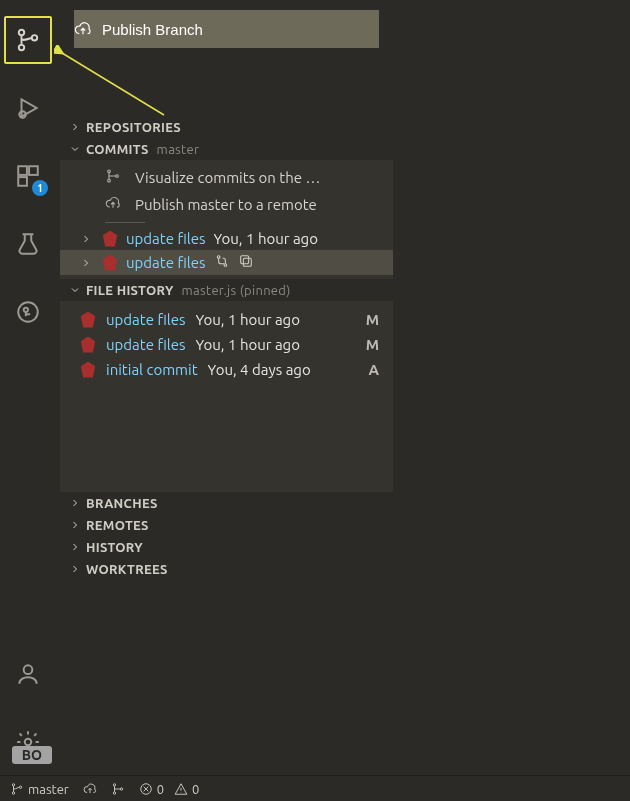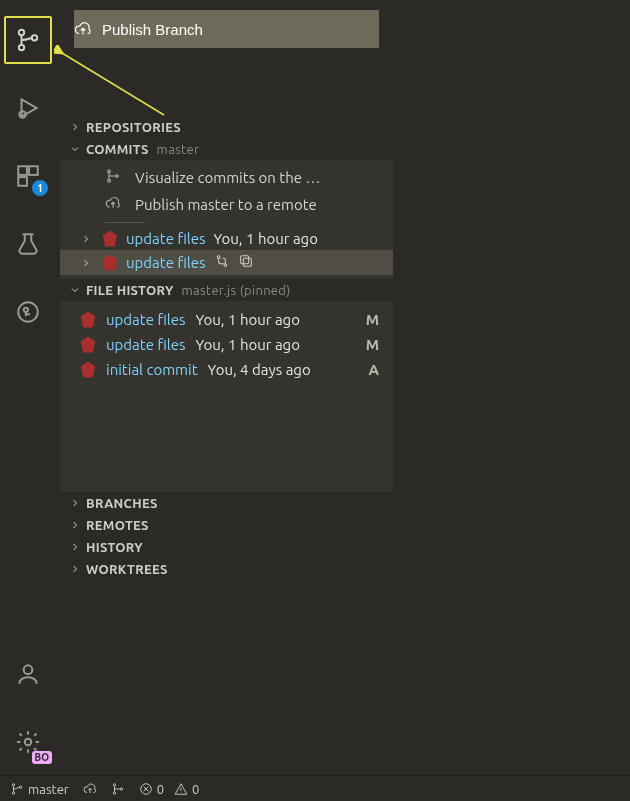--- a/index.html
+++ b/index.html
@@ -30,23 +30,23 @@
   .activity-spacer { flex: 1; }
   .badge {
     position: absolute; bottom: 4px; right: 4px;
     background: #1e8ad6; color: #fff;
     font-size: 10px; font-weight: 600;
     width: 16px; height: 16px; border-radius: 50%;
     display: flex; align-items: center; justify-content: center;
   }
   .bo-badge {
     position: absolute; bottom: 2px; right: 0px;
-    background: #f0abfc; color: #2b2a27;
-    font-size: 10px; font-weight: 700;
-    padding: 1px 3px; border-radius: 3px;
+    background: #a3a3a3; color: #2b2a27;
+    font-size: 14px; font-weight: 700;
+    padding: 1px 10px; border-radius: 3px;
   }
 
   .sidebar {
     position: absolute; left: 60px; top: 0; width: 333px; height: 776px;
     display: flex; flex-direction: column;
     font-size: 14px;
   }
   .publish-area {
     padding: 10px 14px 18px 14px;
   }

